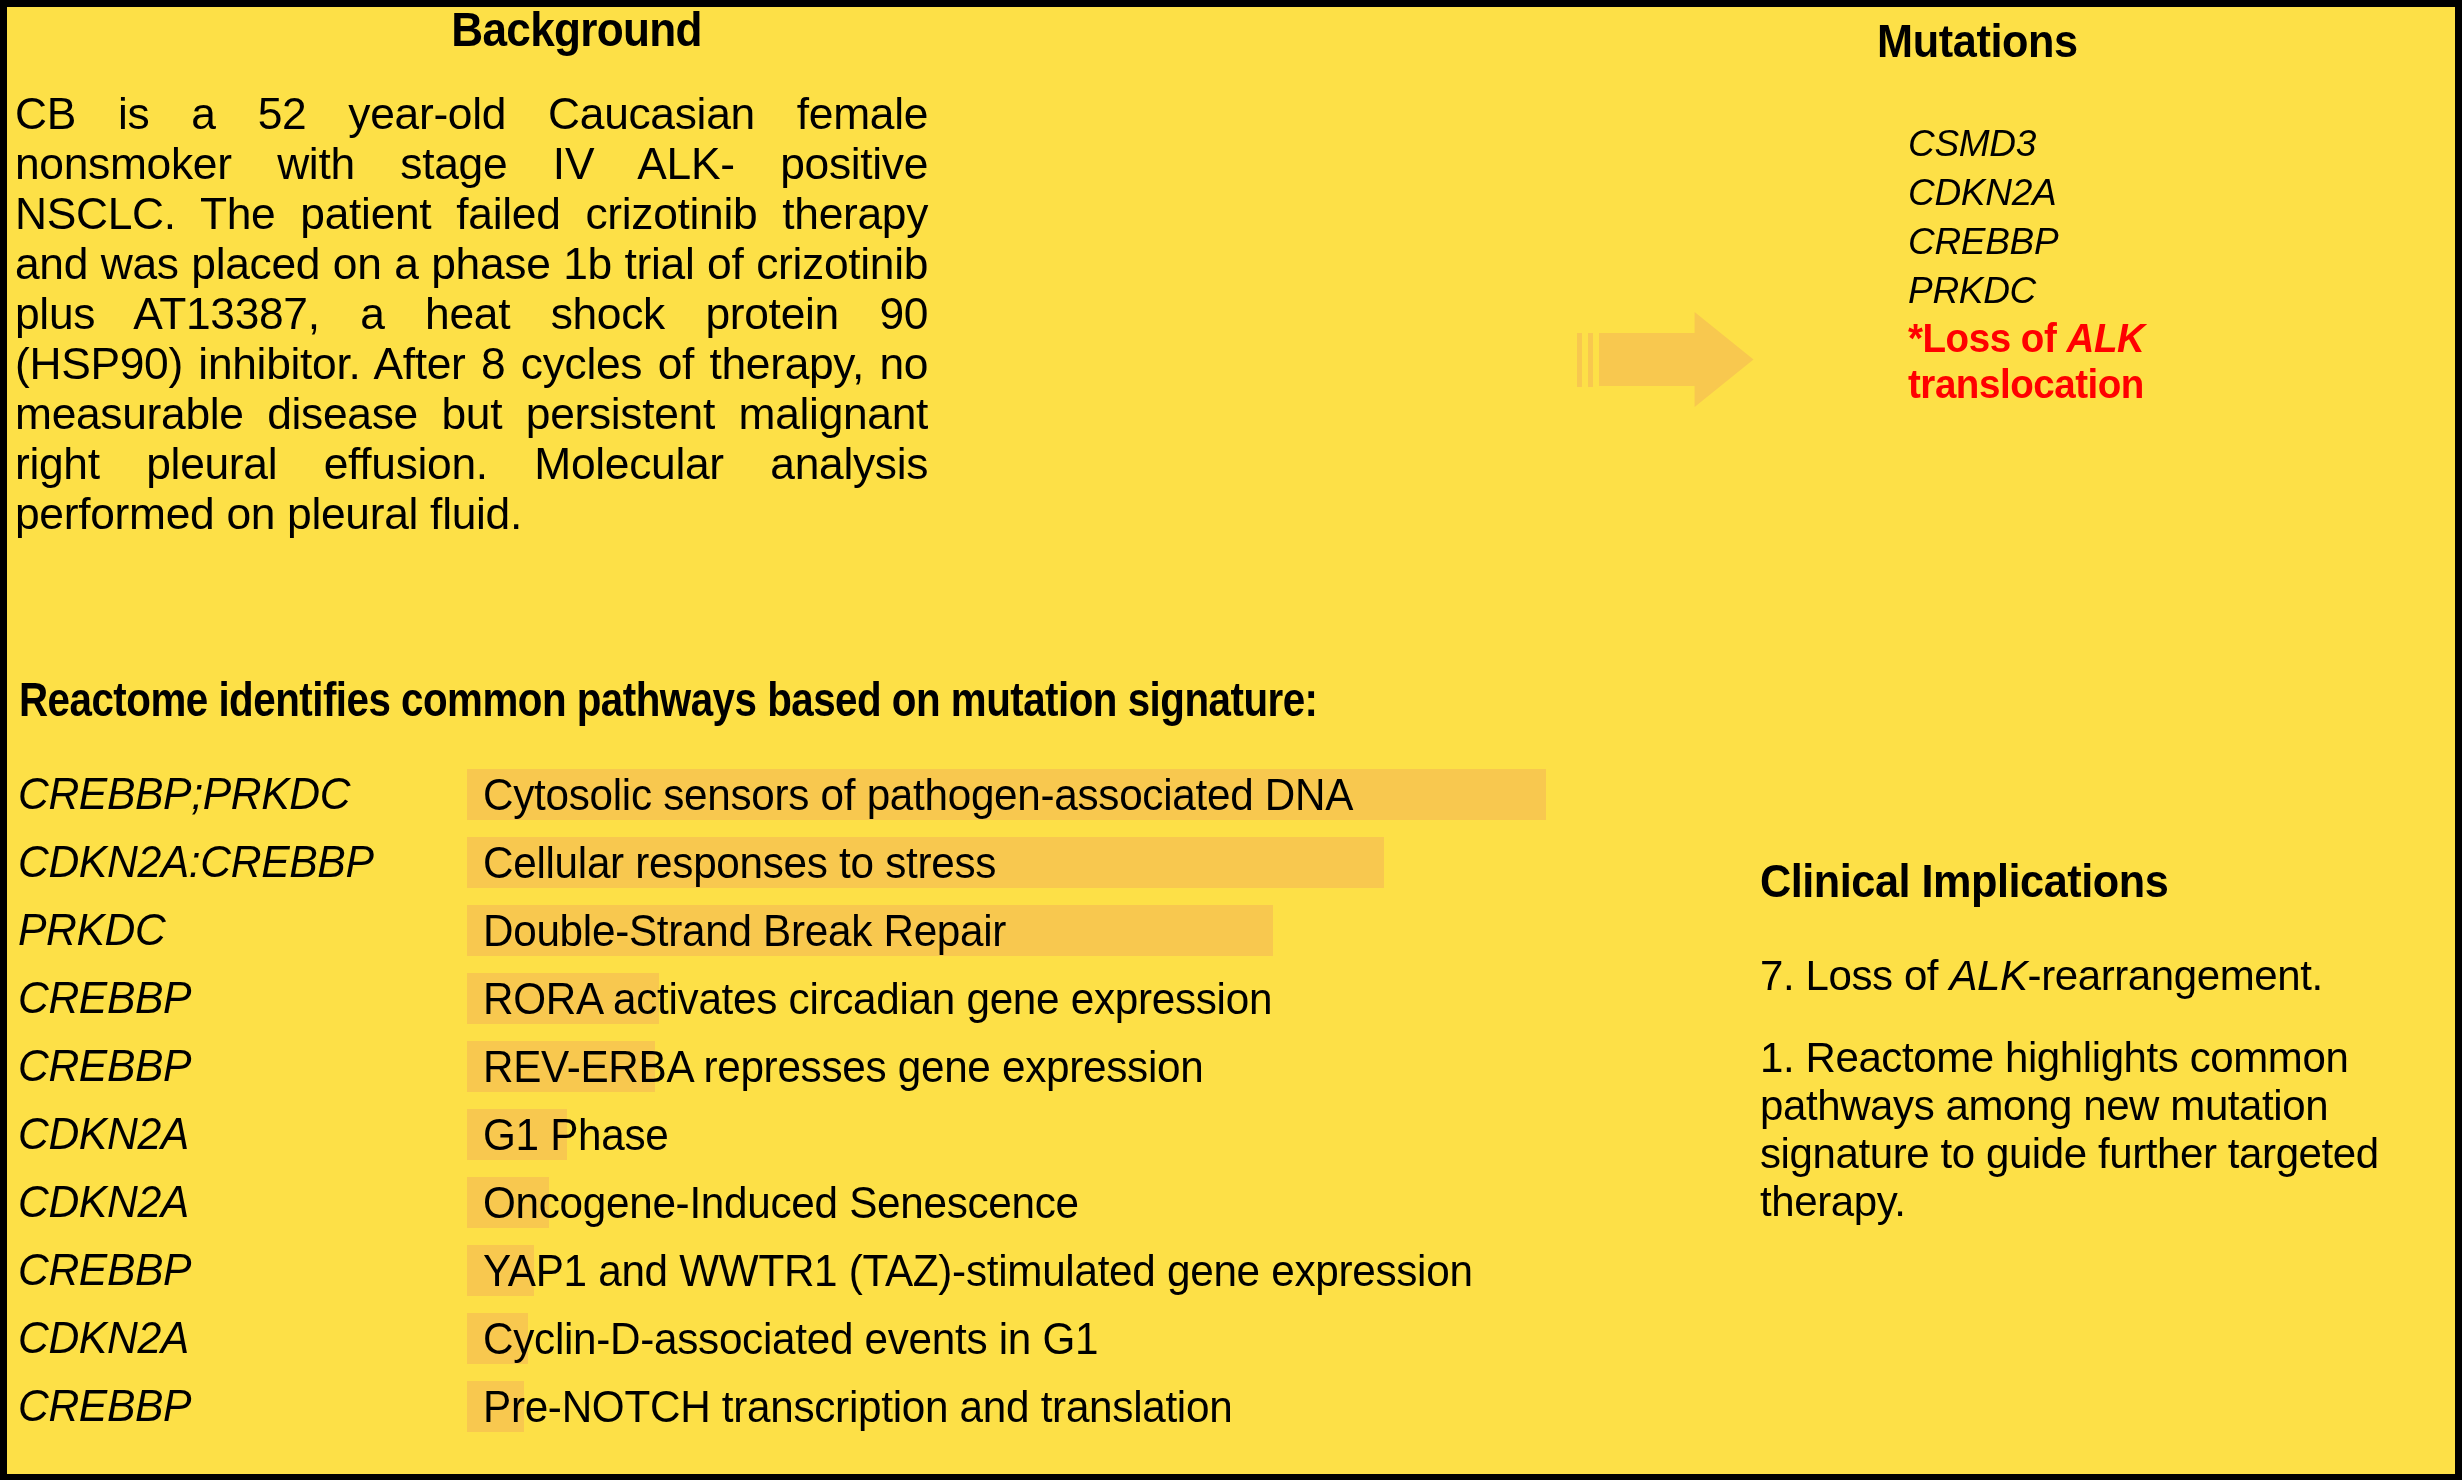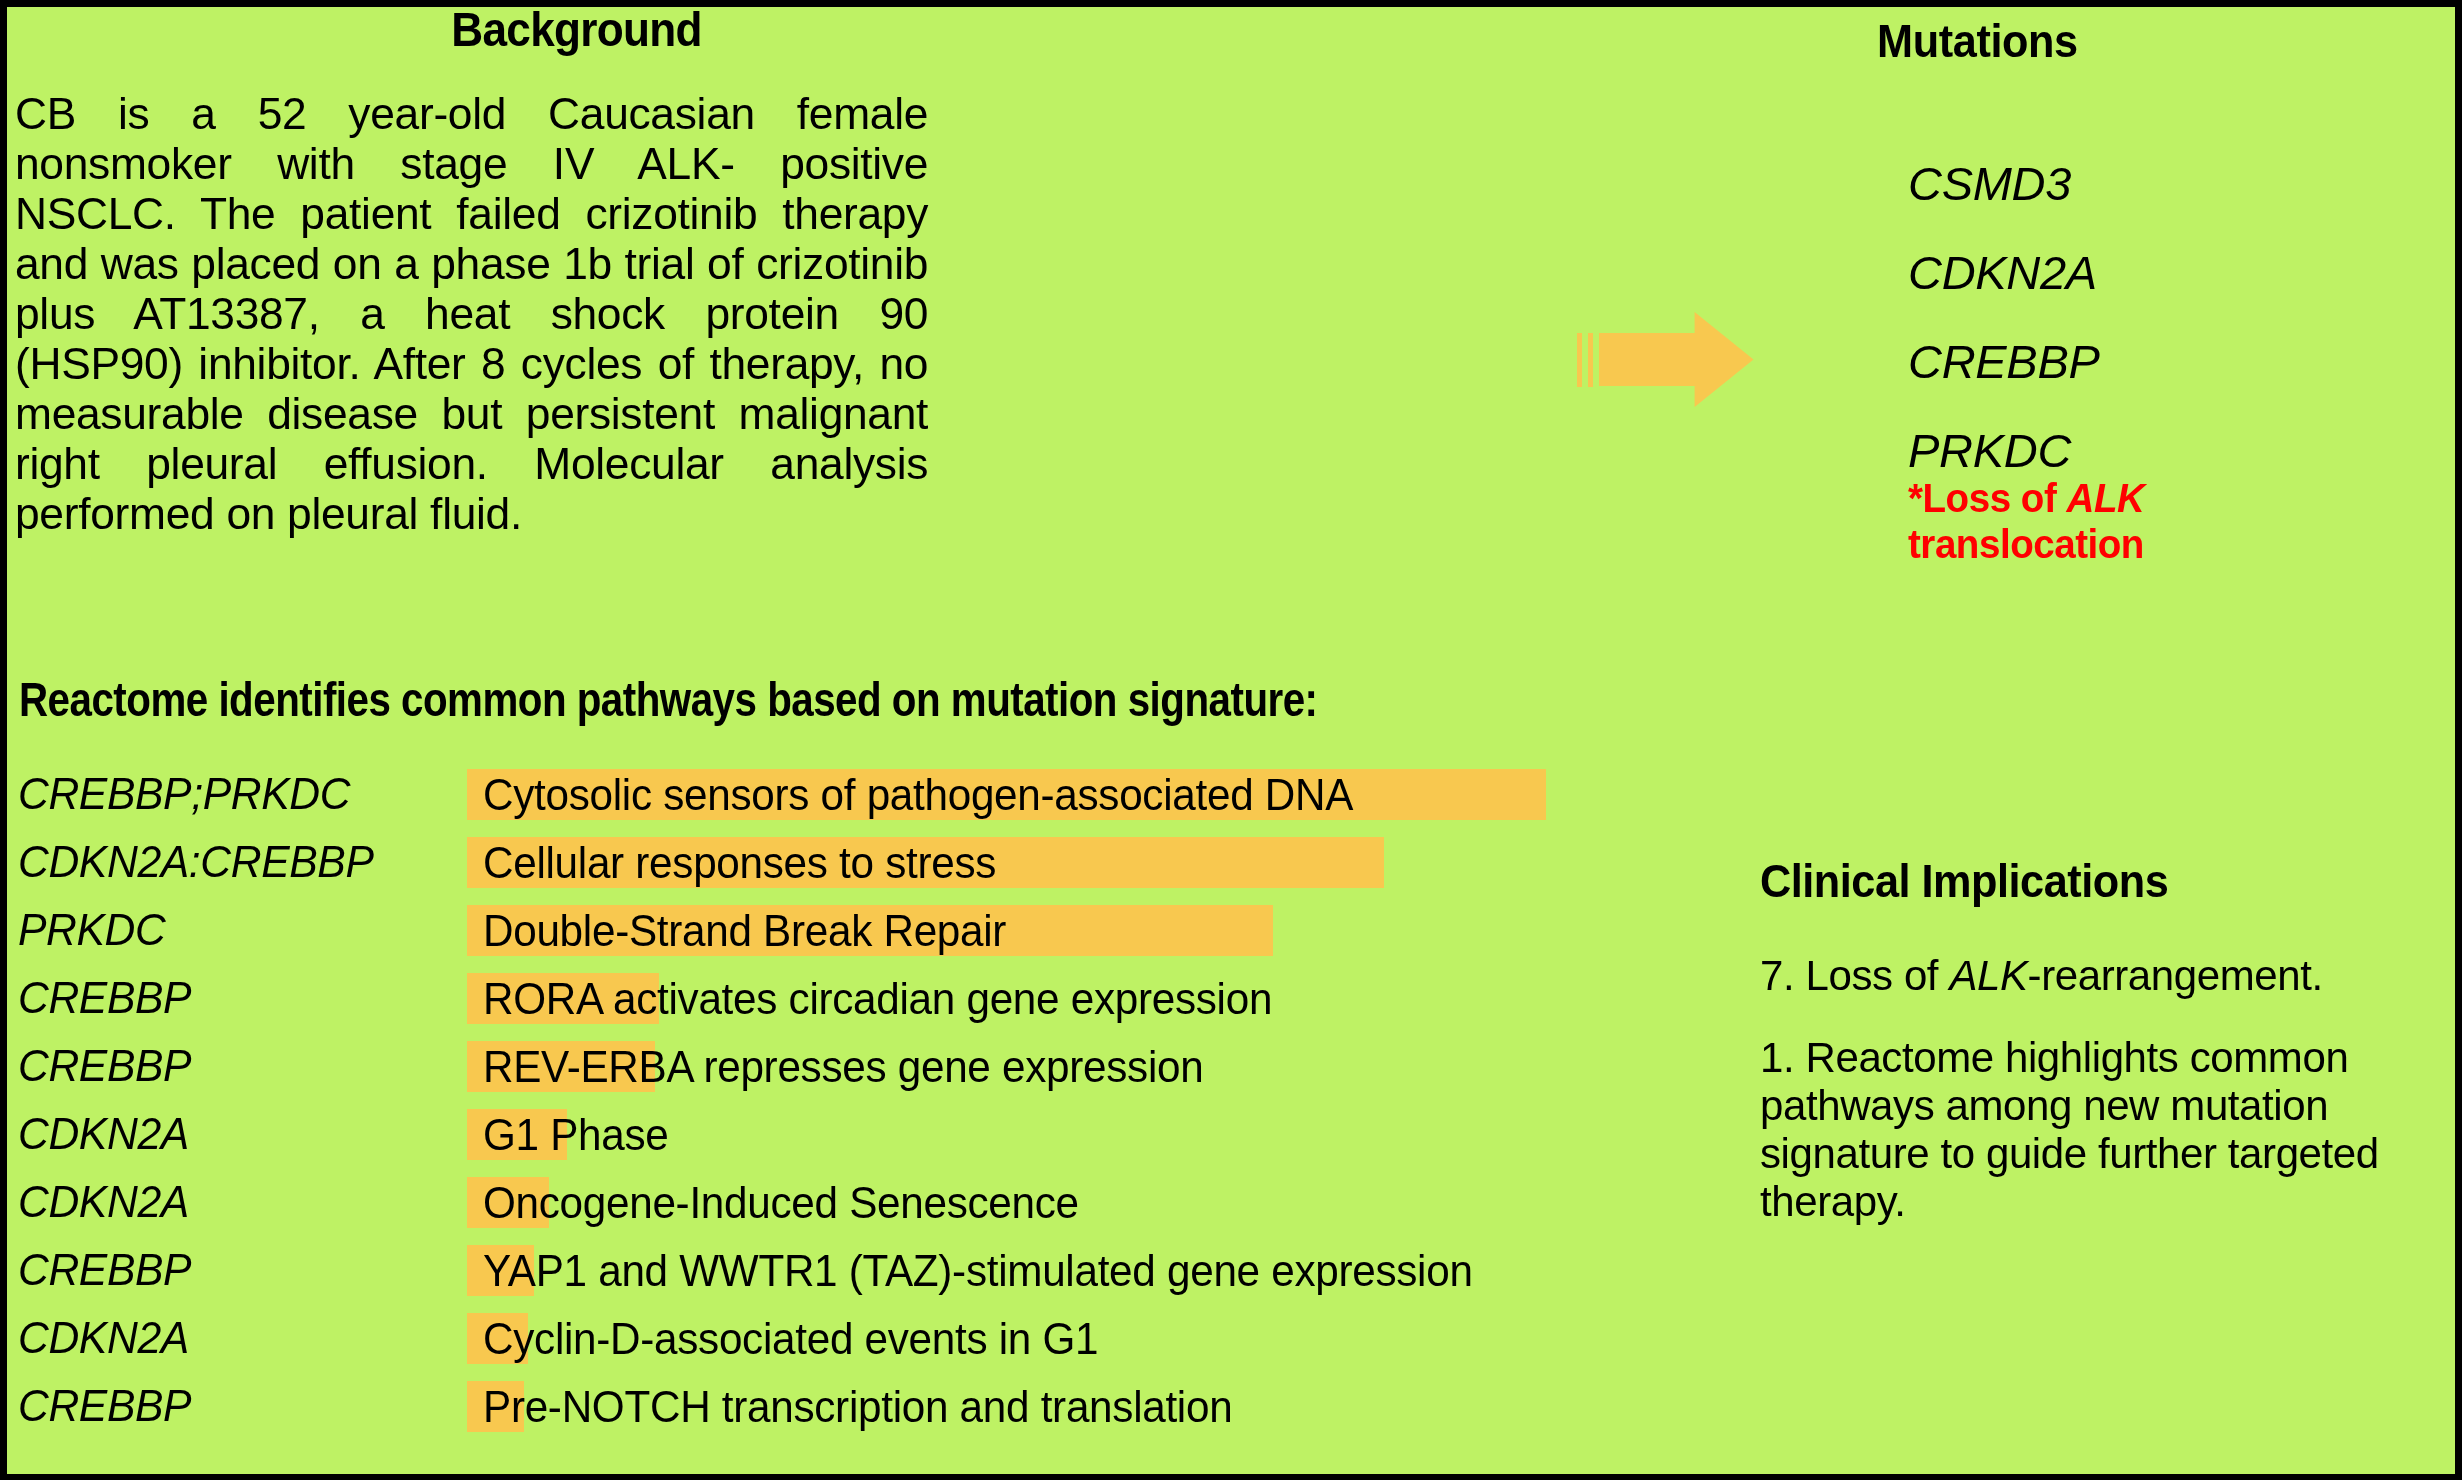--- a/index.html
+++ b/index.html
@@ -14,21 +14,21 @@
     color: #000000;
     overflow: hidden;
   }
 
   #poster {
     position: relative;
     width: 2462px;
     height: 1481px;
     box-sizing: border-box;
     border: 7px solid #000000;
-    background: #bef264;
+    background: #fde047;
   }
 
   
   .bg-title {
     position: absolute;
     left: 300px;
     top: -3.1px;
     width: 539px;
     text-align: center;
     font-weight: bold;
@@ -108,25 +108,24 @@
   }
 
   .mut-list {
     position: absolute;
     left: 1901px;
     top: 112px;
     width: 539px;
   }
   .mut-item {
     font-style: italic;
-    font-size: 47px;
+    font-size: 37px;
     line-height: 49px;
     letter-spacing: -0.3px;
     white-space: nowrap;
-    margin-top: 40px;
   }
   .mut-alk {
     font-weight: bold;
     font-style: normal;
     color: #FF0000;
     font-size: 41px;
     line-height: 46px;
     letter-spacing: -0.5px;
     transform: scaleX(0.94);
     transform-origin: left top;

